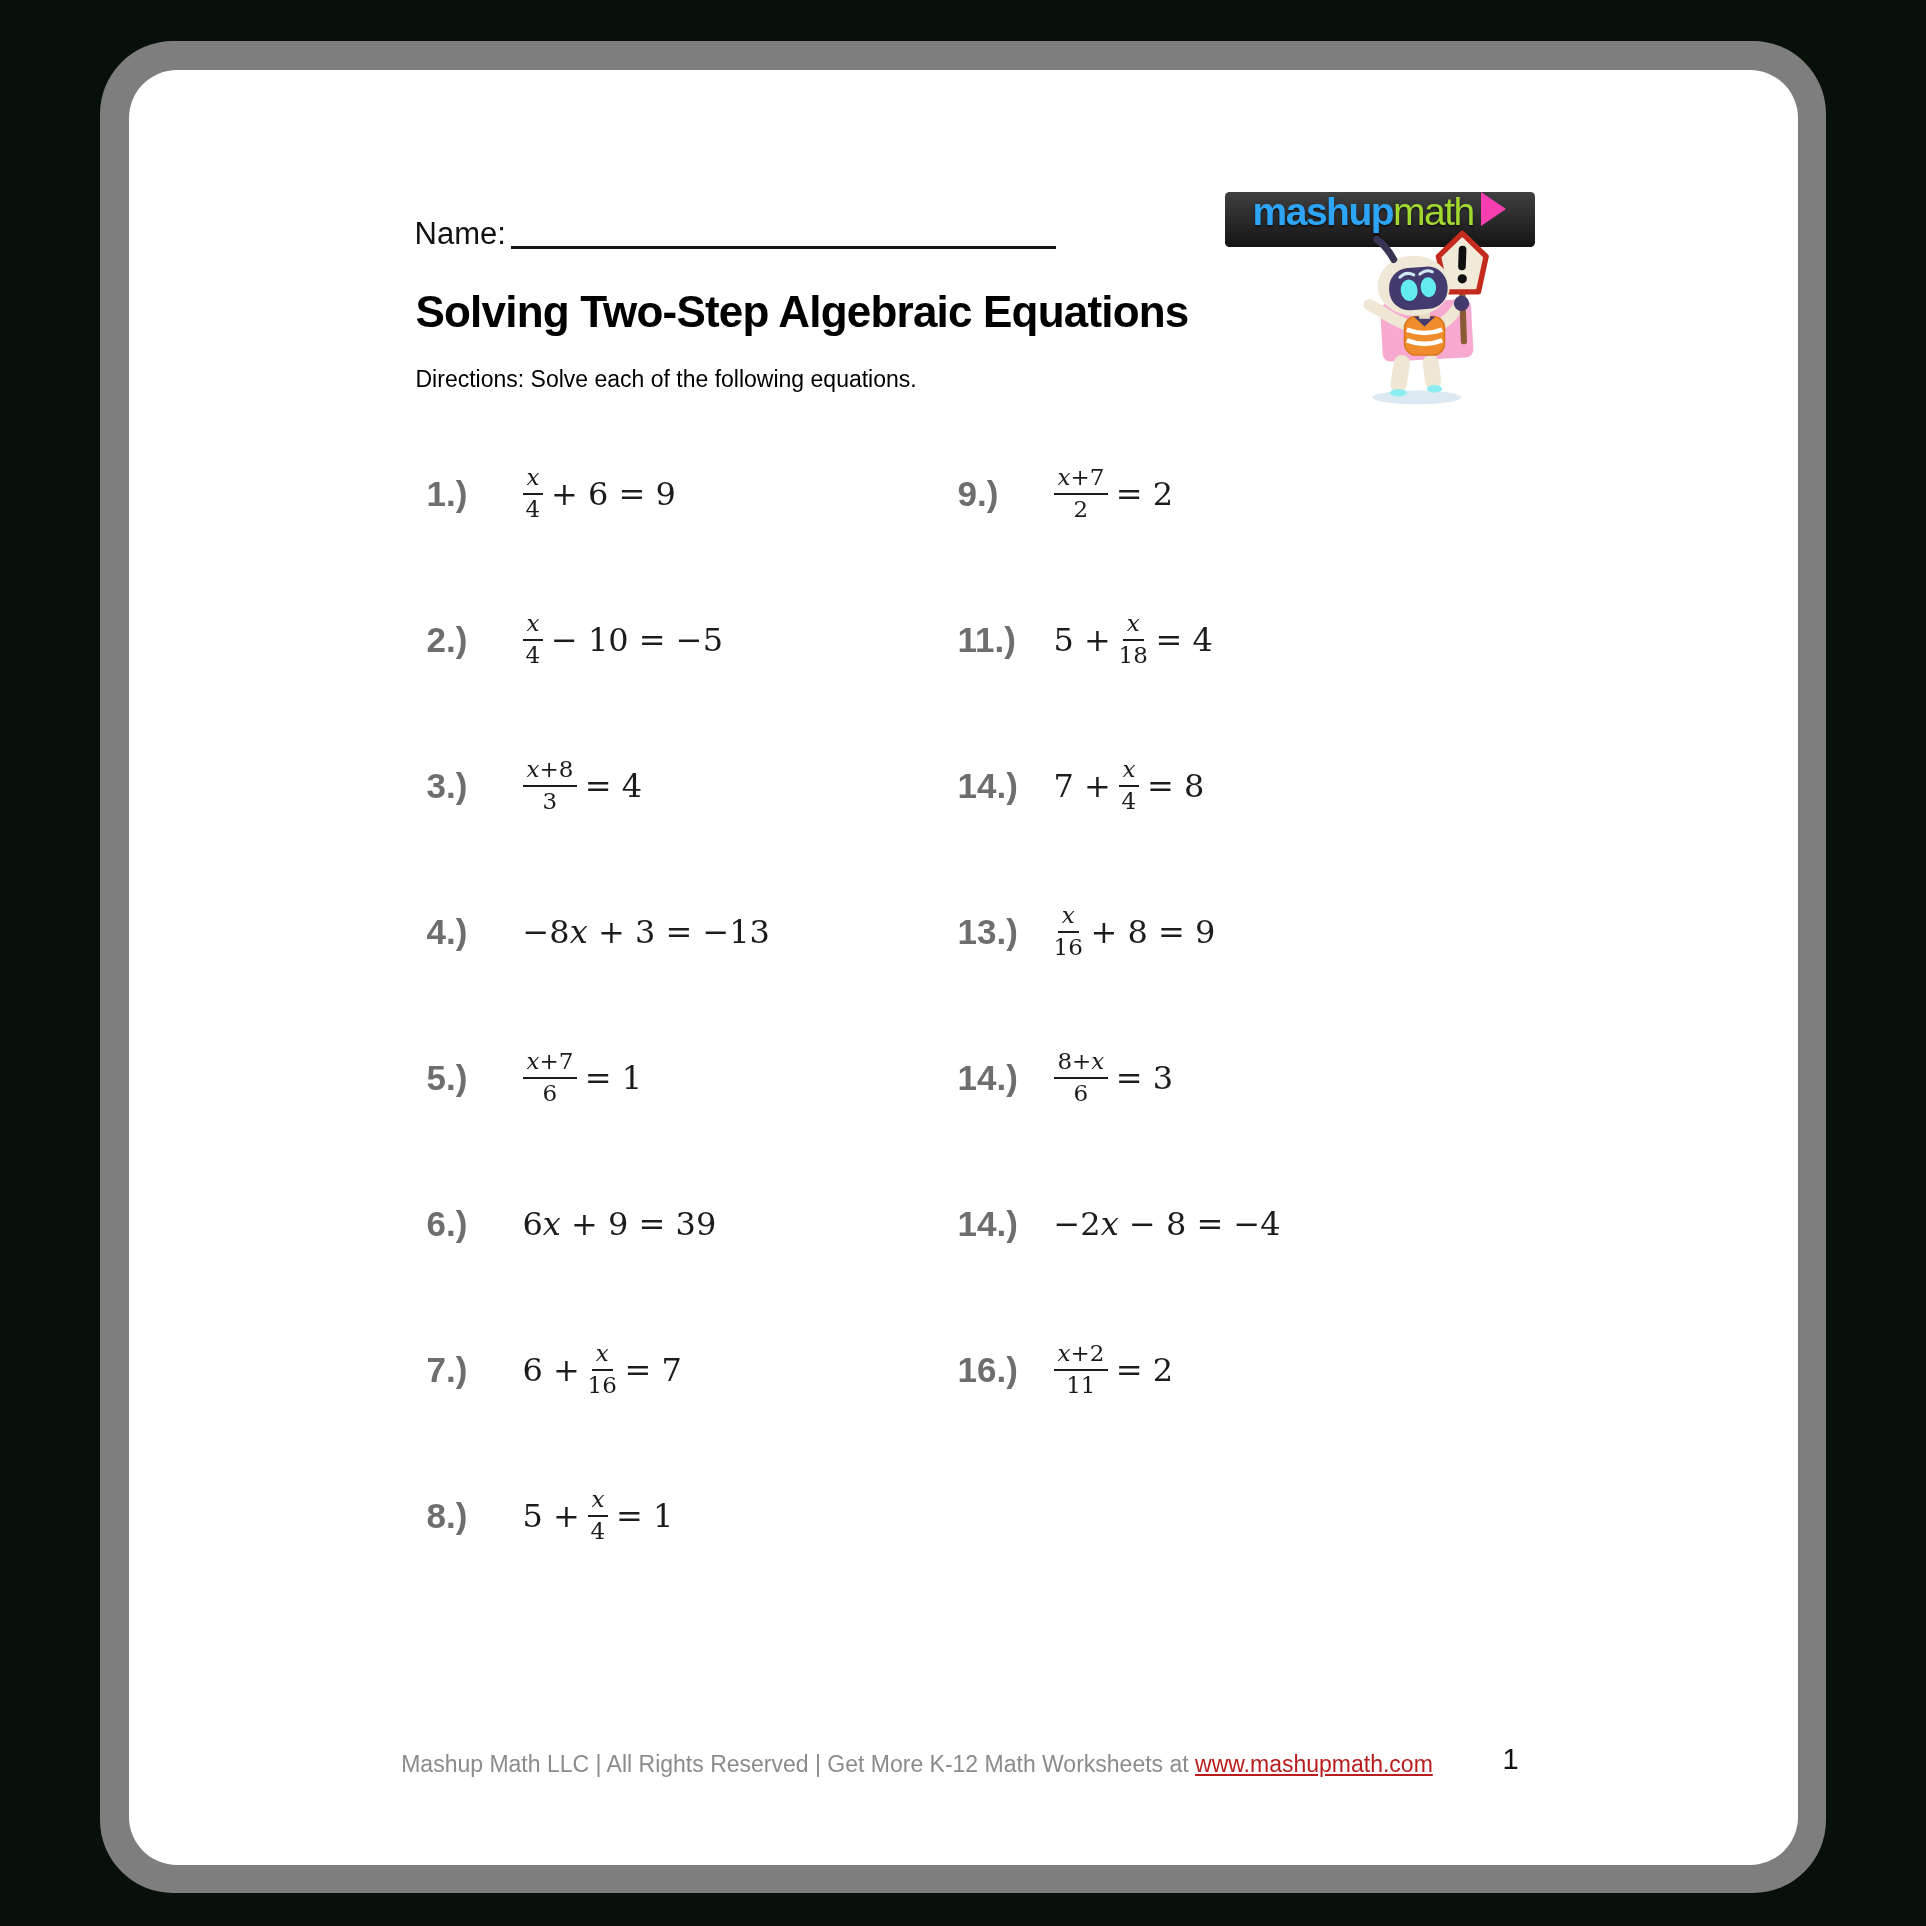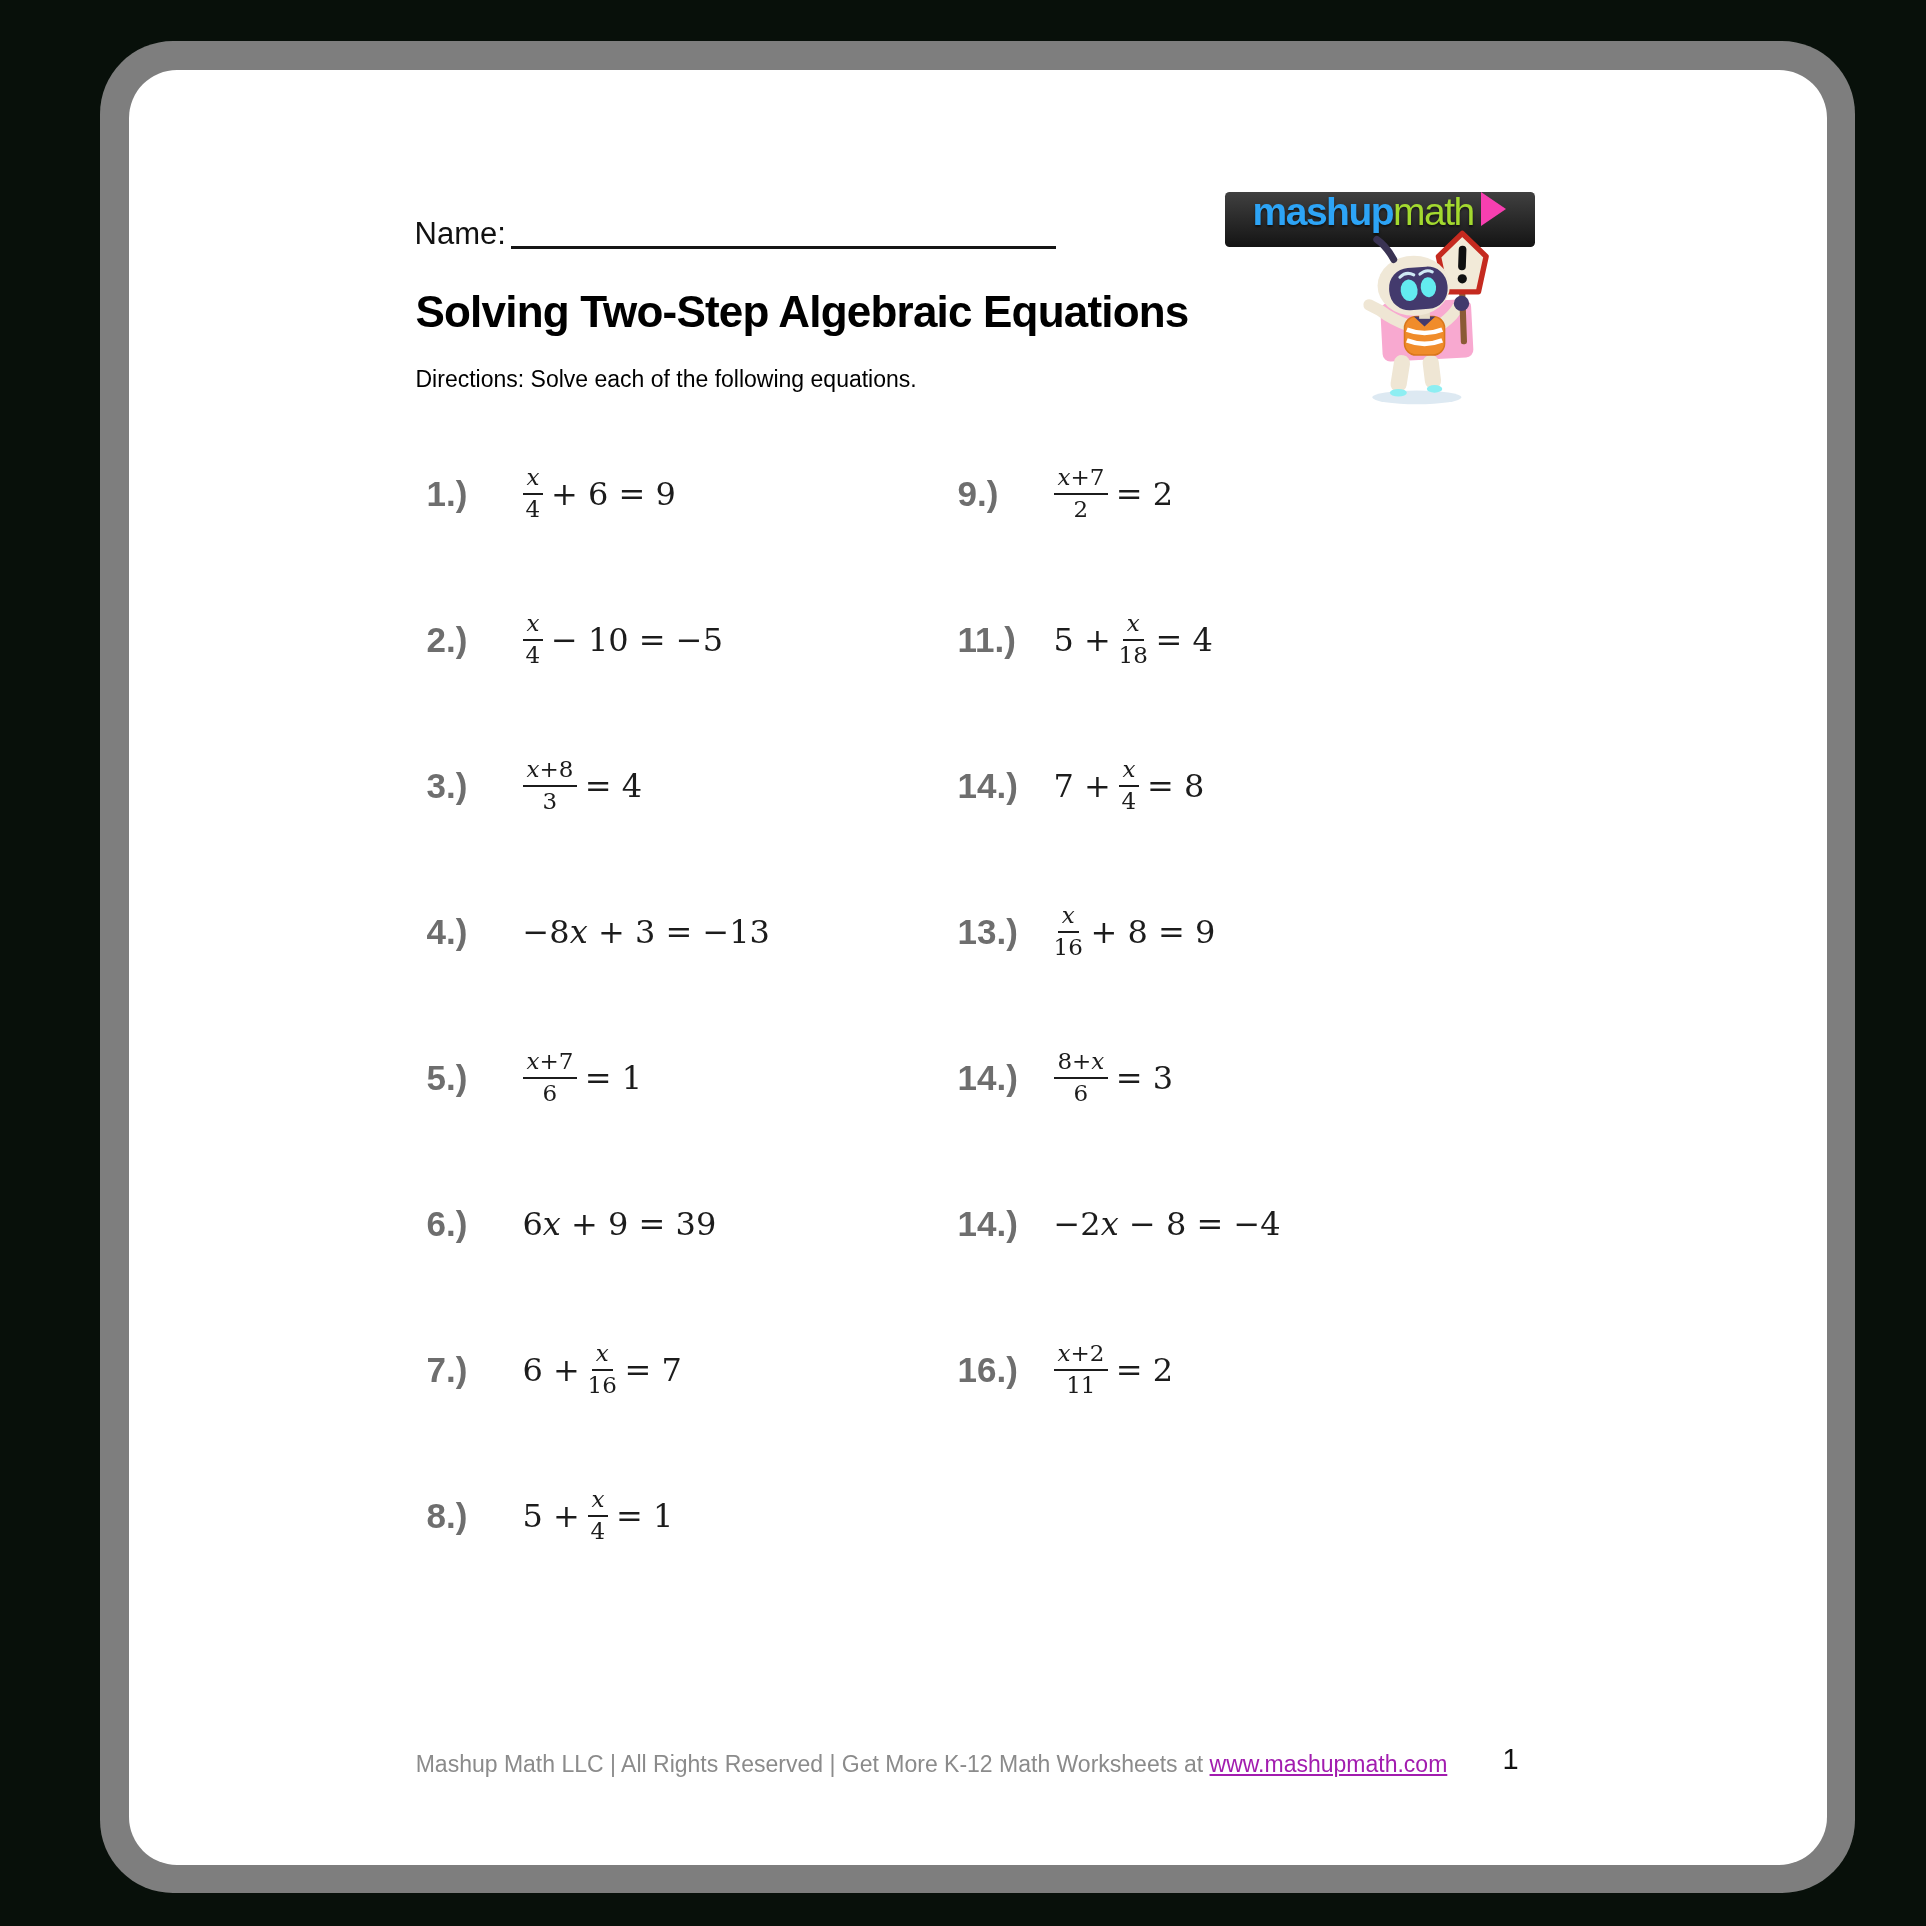--- a/index.html
+++ b/index.html
@@ -1,18 +1,18 @@
 <!DOCTYPE html>
 <html style="font-size:12.3px"><head>
 <meta charset="utf-8">
 <style>
   html,body{margin:0;padding:0;}
   body{font-family:"Liberation Sans",sans-serif;}
   .canvas{position:relative;width:1926px;height:1926px;background:#08100a;overflow:hidden;}
-  .frame{position:absolute;left:100px;top:41px;width:1726px;height:1852px;background:#7e7e7e;border-radius:73px;padding-left:29px;}
+  .frame{position:absolute;left:100px;top:41px;width:1726px;height:1852px;background:#7e7e7e;border-radius:73px;}
   .page{position:absolute;inset:28.5px;background:#ffffff;border-radius:48px;overflow:hidden;}
 
   .name-label{position:absolute;left:286px;top:148px;font-size:31px;color:#111;line-height:1;}
   .name-line{position:absolute;left:382px;top:176px;width:545px;height:0;border-bottom:3.1px solid #151515;}
 
   .title{position:absolute;left:287px;top:219px;margin:0;font-size:44px;font-weight:bold;
          letter-spacing:-0.8px;color:#000;line-height:1.05;white-space:nowrap;}
   .directions{position:absolute;left:287px;top:296px;margin:0;font-size:23px;color:#000;white-space:nowrap;}
   .directions b{font-weight:normal;}
 
@@ -35,21 +35,21 @@
   .pnum{flex:0 0 96px;font-weight:bold;font-size:35px;color:#6e6e6e;line-height:1;}
   .eq{display:inline-flex;align-items:center;gap:7.7px;font-family:"DejaVu Serif",serif;
       font-size:32px;color:#1c1c1c;line-height:1;white-space:nowrap;}
   .eq i{font-style:italic;}
   .frac{display:inline-flex;flex-direction:column;align-items:center;line-height:1;}
   .fnum{font-size:23px;padding:0 3.9px 3.1px;border-bottom:2.3px solid #1c1c1c;}
   .fden{font-size:23px;padding-top:3.1px;}
 
   .footer{position:absolute;left:0;right:92px;top:1681px;text-align:center;
           font-size:23px;color:#8b8b8b;white-space:nowrap;}
-  .footer .flink{color:#a21caf;text-decoration:underline;}
+  .footer .flink{color:#b91c1c;text-decoration:underline;}
   .pageno{position:absolute;left:1374px;top:1675px;font-size:29px;color:#111;line-height:1;}
 </style>
 </head>
 <body>
 
 <div class="canvas">
   <div class="frame">
     <div class="page">
 
       <span class="name-label">Name:</span>

